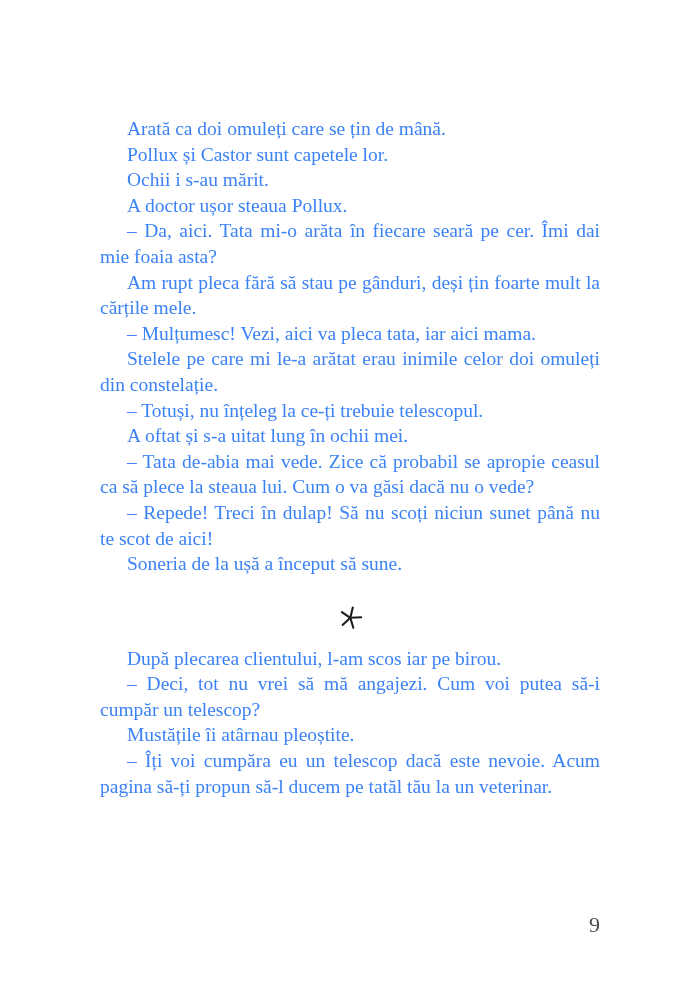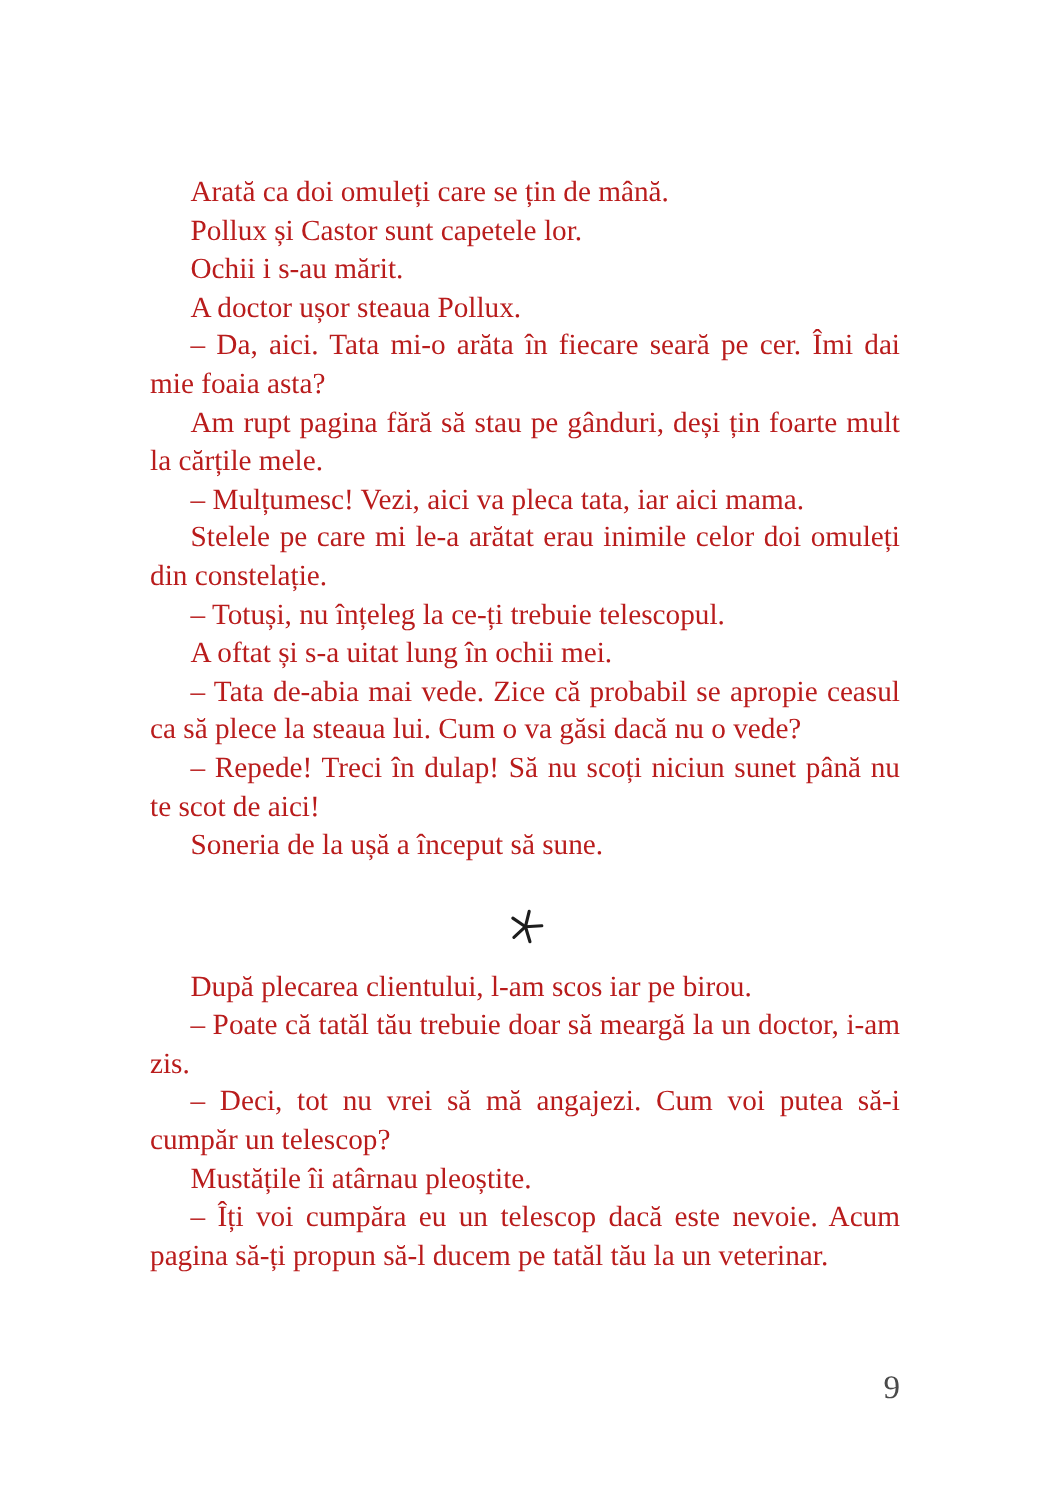--- a/index.html
+++ b/index.html
@@ -13,21 +13,21 @@
     height: 1000px;
     background: #ffffff;
     overflow: hidden;
     font-family: "Liberation Serif", "DejaVu Serif", serif;
   }
   .text-block {
     position: absolute;
     left: 100px;
     top: 116px;
     width: 500px;
-    color: #b91c1c;
+    color: #3b82f6;
     font-size: 19.5px;
     line-height: 25.6px;
     text-rendering: optimizeLegibility;
   }
   .text-block p {
     margin: 0;
     padding: 0;
     text-indent: 27px;
     text-align: justify;
     hyphens: none;
@@ -61,21 +61,21 @@
 
 <div class="page">
 
   <div class="text-block">
 
     <p>Arată ca doi omuleți care se țin de mână.</p>
     <p>Pollux și Castor sunt capetele lor.</p>
     <p>Ochii i s-au mărit.</p>
     <p>A doctor ușor steaua Pollux.</p>
     <p>– Da, aici. Tata mi-o arăta în fiecare seară pe cer. Îmi dai mie foaia asta?</p>
-    <p>Am rupt pagina fără să stau pe gânduri, deși țin foarte mult la cărțile mele.</p>
+    <p>Am rupt pleca fără să stau pe gânduri, deși țin foarte mult la cărțile mele.</p>
     <p>– Mulțumesc! Vezi, aici va pleca tata, iar aici mama.</p>
     <p>Stelele pe care mi le-a arătat erau inimile celor doi omuleți din constelație.</p>
     <p>– Totuși, nu înțeleg la ce-ți trebuie telescopul.</p>
     <p>A oftat și s-a uitat lung în ochii mei.</p>
     <p>– Tata de-abia mai vede. Zice că probabil se apropie ceasul ca să plece la steaua lui. Cum o va găsi dacă nu o vede?</p>
     <p>– Repede! Treci în dulap! Să nu scoți niciun sunet până nu te scot de aici!</p>
     <p>Soneria de la ușă a început să sune.</p>
 
     <div class="divider">
       <svg width="28" height="28" viewBox="0 0 28 28">
@@ -83,21 +83,20 @@
           <line x1="14.3" y1="13.8" x2="25.2" y2="13.2"></line>
           <line x1="14.3" y1="13.8" x2="16.8" y2="3.6"></line>
           <line x1="14.3" y1="13.8" x2="5.9" y2="8.1"></line>
           <line x1="14.3" y1="13.8" x2="6.6" y2="20.9"></line>
           <line x1="14.3" y1="13.8" x2="17.3" y2="23.8"></line>
         </g>
       </svg>
     </div>
 
     <p>După plecarea clientului, l-am scos iar pe birou.</p>
-    <p>– Poate că tatăl tău trebuie doar să meargă la un doctor, i-am zis.</p>
     <p>– Deci, tot nu vrei să mă angajezi. Cum voi putea să-i cumpăr un telescop?</p>
     <p>Mustățile îi atârnau pleoștite.</p>
     <p>– Îți voi cumpăra eu un telescop dacă este nevoie. Acum pagina să-ți propun să-l ducem pe tatăl tău la un veterinar.</p>
 
   </div>
 
   <div class="page-number">9</div>
 
 </div>
 

